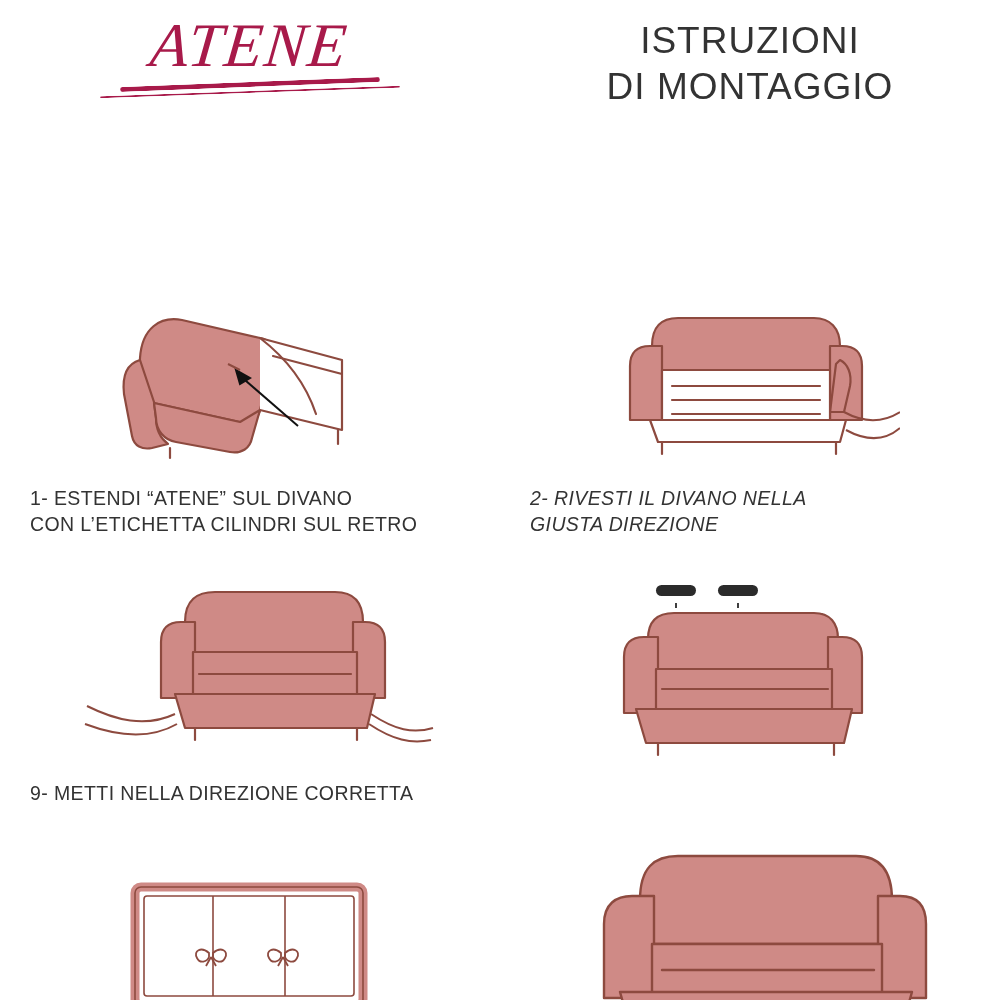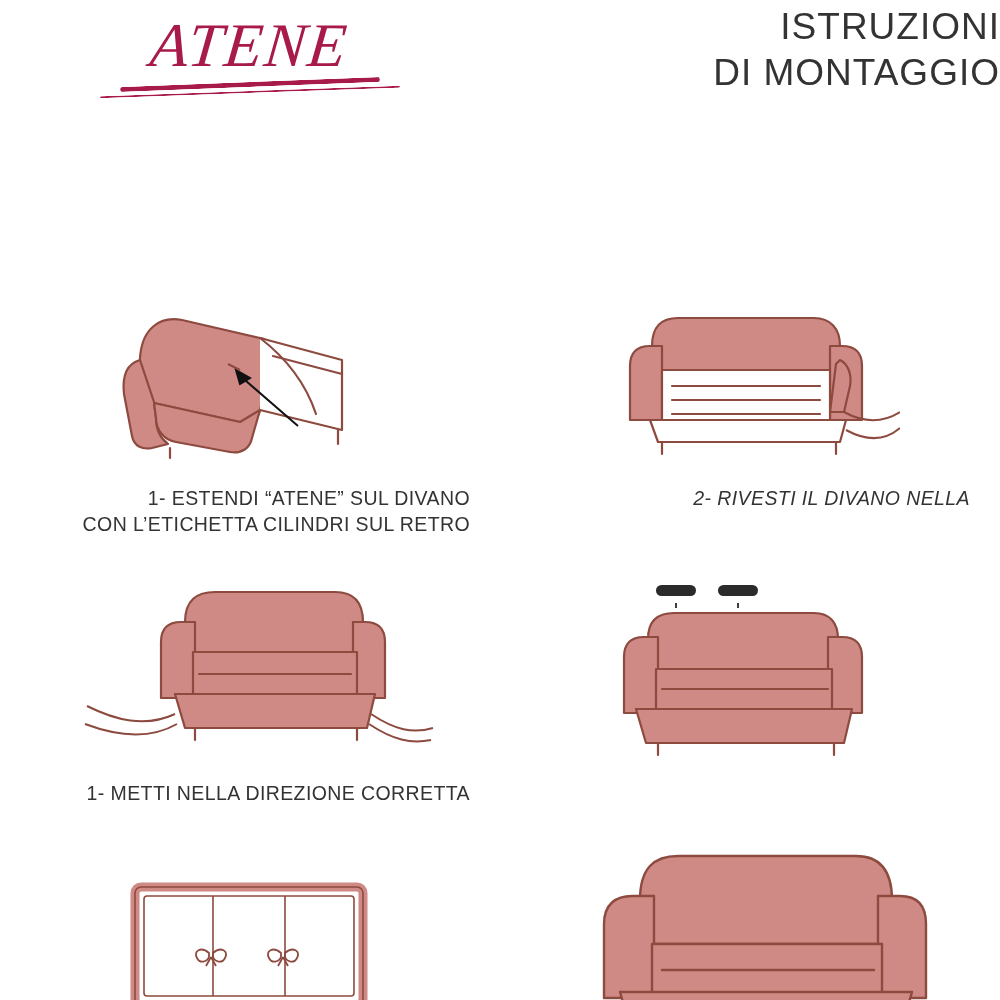--- a/index.html
+++ b/index.html
@@ -54,40 +54,40 @@
     border-radius: 4px;
   }
   .brand-underline.thin {
     width: 300px;
     border-top: 2px solid #a81a4a;
     margin-top: 4px;
     transform: rotate(-2deg);
   }
   .title {
     width: 500px;
-    text-align: right;
-    padding-top: 4px;
+    text-align: center;
+    padding-top: 18px;
   }
   .title-line {
     font-size: 37px;
     letter-spacing: 1px;
     color: #333333;
     line-height: 1.25;
   }
 
   
   .grid {
     position: relative;
     width: 1000px;
   }
   .cell {
     position: absolute;
     width: 500px;
     box-sizing: border-box;
-    text-align: right;
+    text-align: left;
   }
   .art {
     position: relative;
     height: 200px;
     display: flex;
     align-items: center;
     justify-content: center;
   }
   .art.tall { height: 215px; }
   .caption {
@@ -187,20 +187,21 @@
             <path d="M62 142 L62 154"></path>
             <path d="M236 142 L236 154"></path>
           </g>
 
           <path d="M246 130 C268 142 286 140 300 128" fill="none" stroke="#8d4a3f" stroke-width="2"></path>
           <path d="M244 112 C266 124 284 122 300 112" fill="none" stroke="#8d4a3f" stroke-width="2"></path>
         </svg>
       </div>
       <div class="caption">
         <span class="ln">2- RIVESTI IL DIVANO NELLA</span>
+        <span class="ln">GIUSTA DIREZIONE</span>
       </div>
     </div>
 
     <div class="cell" id="cell3">
       <div class="art tall">
         <svg width="370" height="190" viewBox="0 0 370 190">
           <g fill="none" stroke="#8d4a3f" stroke-width="2.2" stroke-linejoin="round" stroke-linecap="round">
 
             <path d="M120 44 C120 22 132 14 150 14 L270 14 C288 14 298 24 298 44 L298 74 L120 74 Z" fill="#cf8a86"></path>
 
@@ -218,21 +219,21 @@
 
           <g fill="none" stroke="#8d4a3f" stroke-width="2">
             <path d="M110 136 C80 150 50 142 22 128"></path>
             <path d="M112 146 C84 162 52 158 20 146"></path>
             <path d="M306 136 C330 152 348 156 368 150"></path>
             <path d="M304 146 C328 162 346 166 366 162"></path>
           </g>
         </svg>
       </div>
       <div class="caption">
-        <span class="ln">1- METTI NELLA DIREZIONE CORRETTA</span>
+        <span class="ln">9- METTI NELLA DIREZIONE CORRETTA</span>
       </div>
     </div>
 
     <div class="cell" id="cell4">
       <div class="art tall">
         <svg width="300" height="200" viewBox="0 0 300 200">
 
           <g>
             <rect x="56" y="12" width="40" height="11" rx="5.5" fill="#2b2b2b"></rect>
             <rect x="118" y="12" width="40" height="11" rx="5.5" fill="#2b2b2b"></rect>

